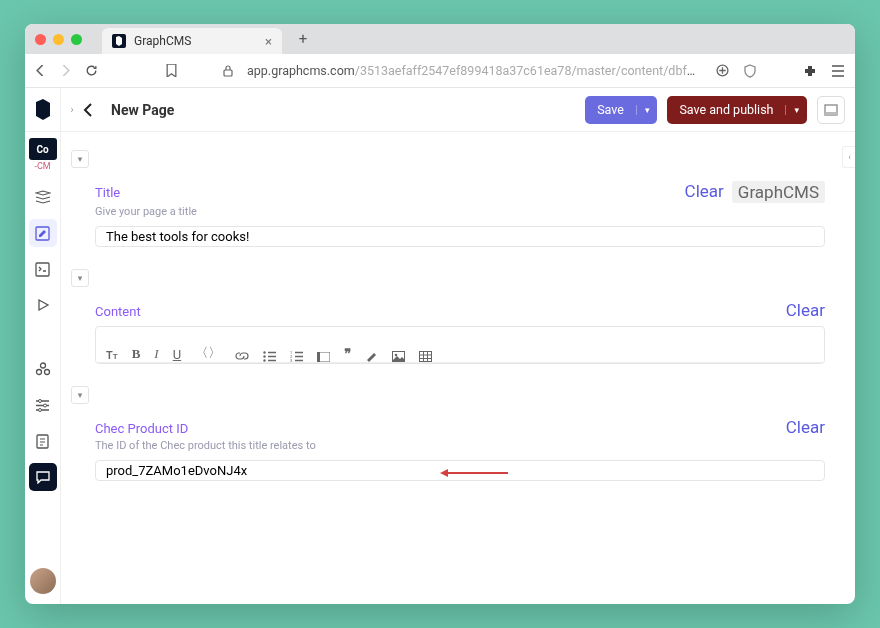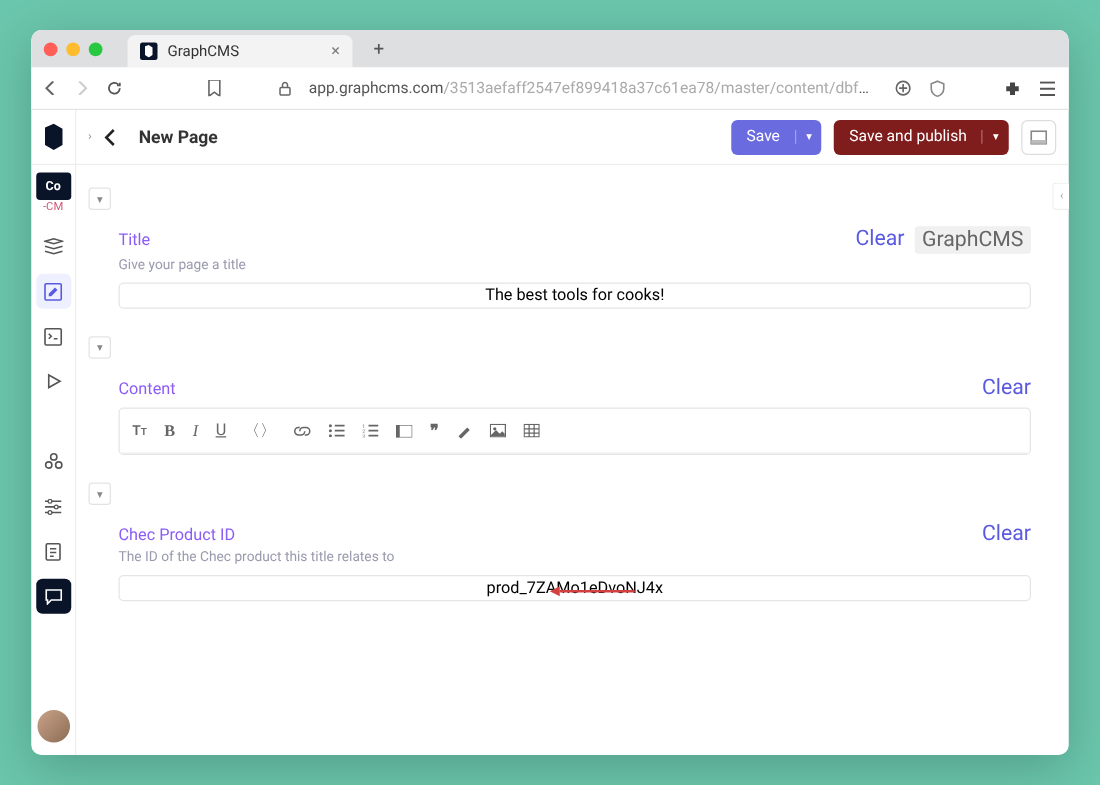--- a/index.html
+++ b/index.html
@@ -40,23 +40,23 @@
 .subtxt { font-size: 9px; color:#d25a7a; margin-top: 1px; margin-bottom: 12px; }
 .form { flex: 1; overflow-y: auto; padding: 18px 30px 20px 10px; position: relative; }
 .field { margin-bottom: 22px; position: relative; padding-left: 24px; }
 .collapse { position:absolute; left:0; top: 0; width:18px; height:18px; border:1px solid #e3e3e3; border-radius:3px; display:flex; align-items:center; justify-content:center; font-size:9px; color:#888; }
 .frow { display: flex; justify-content: space-between; align-items: baseline; }
 .flabel { font-size: 13px; color: #8b5cf6; }
 .fhelp { font-size: 11px; color: #9a9aae; margin-top: 2px; margin-bottom: 8px; }
 .frl { display:flex; gap:8px; font-size:17px;margin-top:31px; }
 .clear { color: #5a5ae0; }
 .req { background:#f0f0f0; color:#666; padding: 1px 6px; border-radius:3px; }
-.input { width: 100%; border: 1px solid #e5e5e5; border-radius: 4px; padding: 2px 10px; font-size: 13px; font-family: inherit; background:#fff;text-align:center; }
+.input { width: 100%; border: 1px solid #e5e5e5; border-radius: 4px; padding: 2px 10px; font-size: 13px; font-family: inherit; background:#fff; }
 .rte { border: 1px solid #e5e5e5; border-radius: 4px; }
-.rtetb { height: 36px; border-bottom: 1px solid #eee; display: flex; align-items: center; padding: 0 10px; gap: 14px; color: #666; font-size: 13px; }
+.rtetb { height: 36px; border-bottom: 1px solid #eee; display: flex; align-items: flex-end; padding: 0 10px; gap: 14px; color: #666; font-size: 13px; }
 .rtetb .bold { font-weight: 700; font-family: Georgia, serif; }
 .rtetb .ital { font-style: italic; font-family: Georgia, serif; }
 .rtetb .und { text-decoration: underline; }
 .rtebody { padding: 14px 10px; min-height: 140px; font-size: 13px; }
 .arrow { position:absolute; left: 345px; top: 9px; color:#d34040; display:flex; align-items:center; }
 .arrow .line { width: 60px; height: 1.7px; background:#d34040; }
 .arrow .tri { width:0; height:0; border-top:4px solid transparent; border-bottom:4px solid transparent; border-right:8px solid #d34040; }
 .rchev { position:absolute; right:-1px; top: 14px; width:14px; height:22px; background:#fff; border:1px solid #eee; border-right:none; border-radius:3px 0 0 3px; display:flex; align-items:center; justify-content:center; font-size:9px; color:#999; }
 svg { display:block; }
 </style>

